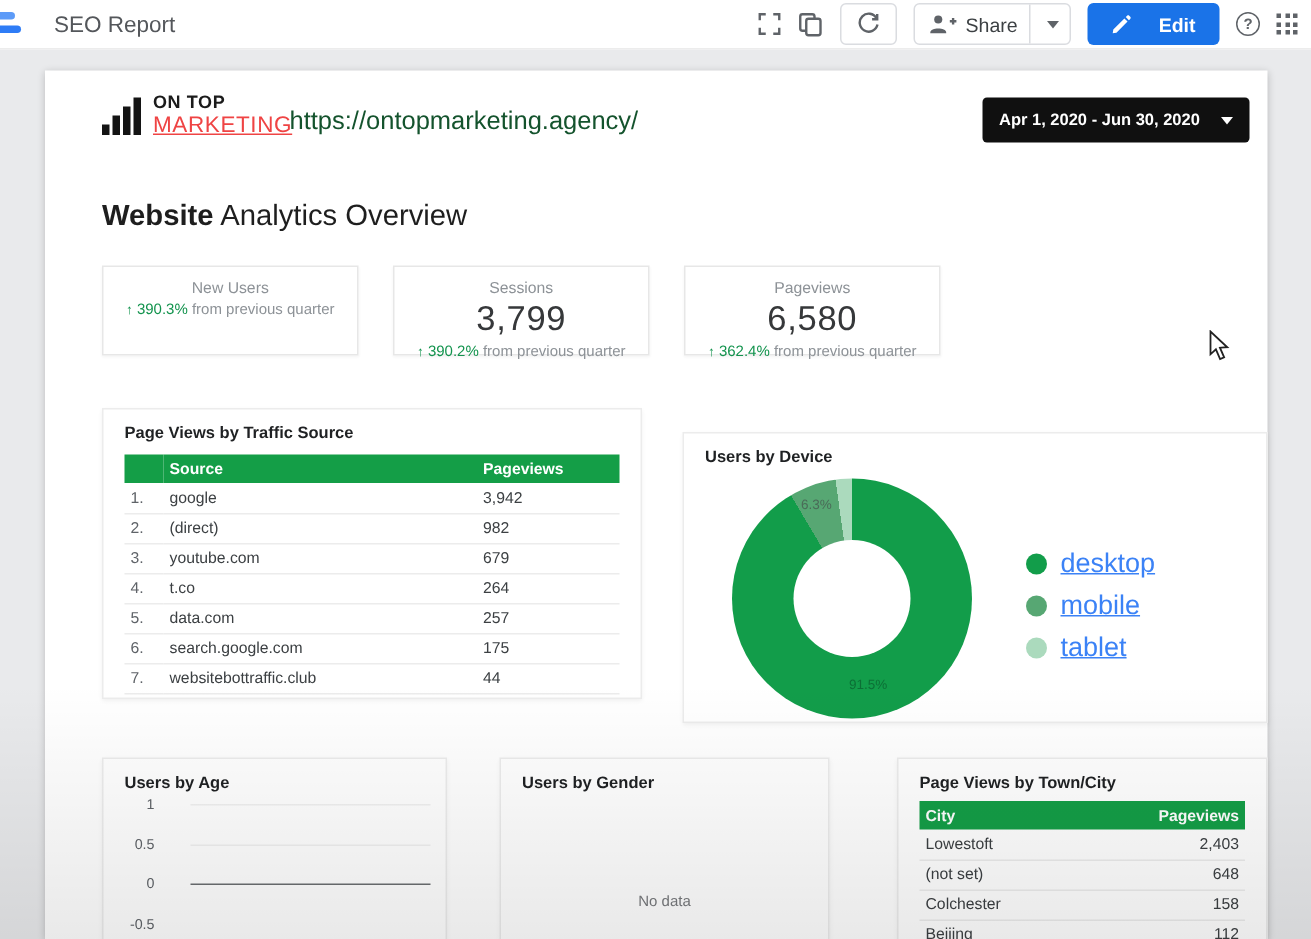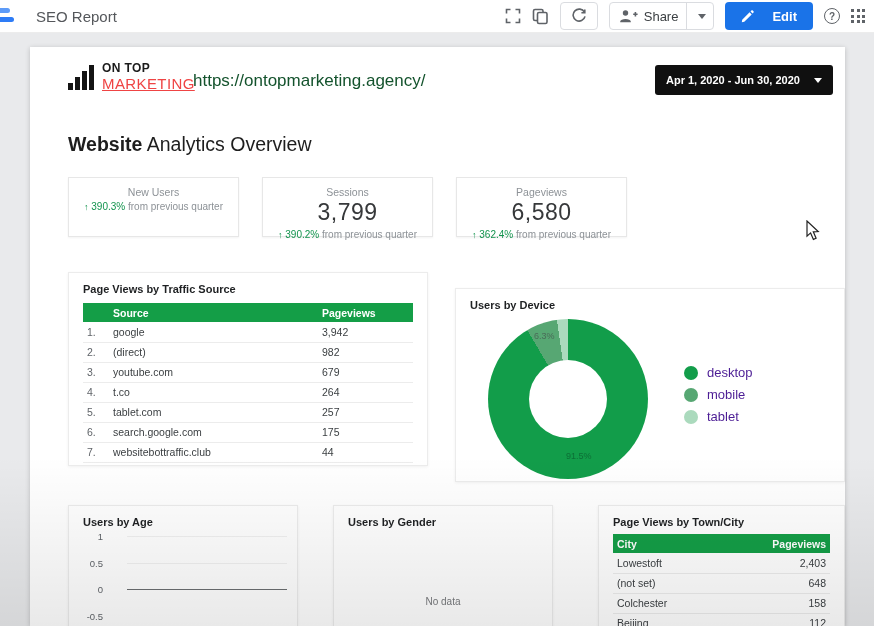--- a/index.html
+++ b/index.html
@@ -77,21 +77,21 @@
 
   .panel-device { left:425px; top:225px; width:390px; height:194px;margin-top:16px; }
   .donut { position:absolute; left:32px; top:30px; width:160px; height:160px; border-radius:50%; }
   .donut .hole { position:absolute; left:41px; top:41px; width:78px; height:78px; border-radius:50%; background:#fff; }
   .slice-label { position:absolute; font-size:9px; }
   .slice-label.mobile { left:78px; top:42px; color:#47695577; color:#4a6b58; }
   .slice-label.desktop { left:110px; top:162px; color:rgba(8,72,36,0.55); }
   .legend { position:absolute; left:228px; top:76px; display:flex; flex-direction:column; gap:7px; }
   .legend-item { display:flex; align-items:center; gap:9px; cursor:pointer; }
   .legend-dot { width:14px; height:14px; border-radius:50%; }
-  .legend-label { font-size:13px; color:#4c1d95; }
+  .legend-label { font-size:18px; color:#3b82f6;text-decoration:underline; }
 
   .panel-age { left:38px; top:458px; width:230px; height:168px; }
   .ytick { position:absolute; left:0; width:34px; text-align:right; font-size:9.5px; color:#5f6368; }
   .gridline { position:absolute; left:58px; right:10px; height:1px; background:#f0f0f0; }
   .gridline.zero { background:#6b6e71; }
 
   .panel-gender { left:303px; top:458px; width:220px; height:168px; }
   .no-data { position:absolute; left:0; right:0; top:90px; text-align:center; font-size:10px; color:#77797c; }
 
   .panel-city { left:568px; top:458px; width:247px; height:168px; }
@@ -231,21 +231,21 @@
             <td>youtube.com</td>
             <td>679</td>
           </tr>
         <tr>
             <td class="rank">4.</td>
             <td>t.co</td>
             <td>264</td>
           </tr>
         <tr>
             <td class="rank">5.</td>
-            <td>tablet.com</td>
+            <td>data.com</td>
             <td>257</td>
           </tr>
         <tr>
             <td class="rank">6.</td>
             <td>search.google.com</td>
             <td>175</td>
           </tr>
         <tr>
             <td class="rank">7.</td>
             <td>websitebottraffic.club</td>

